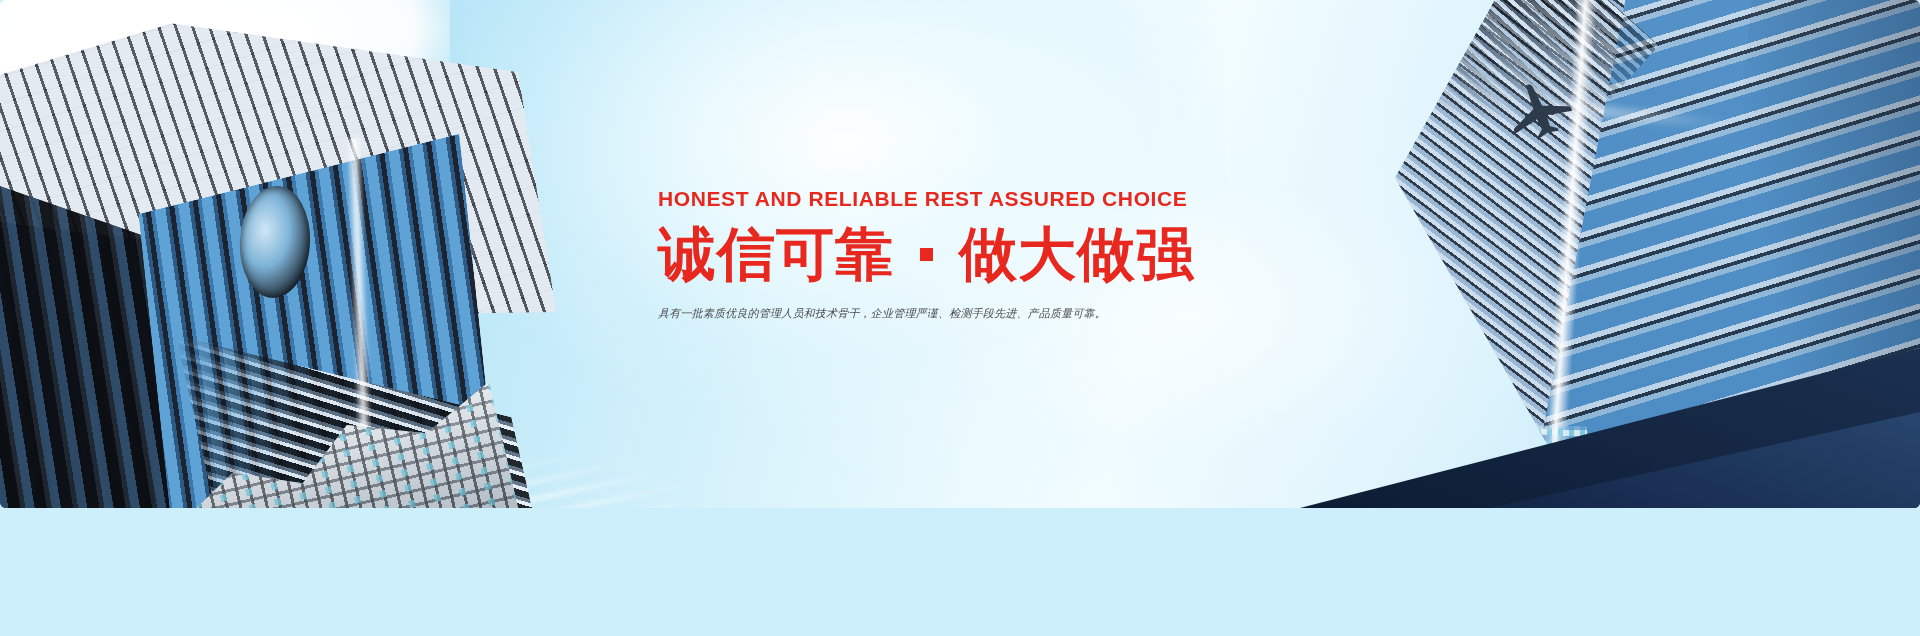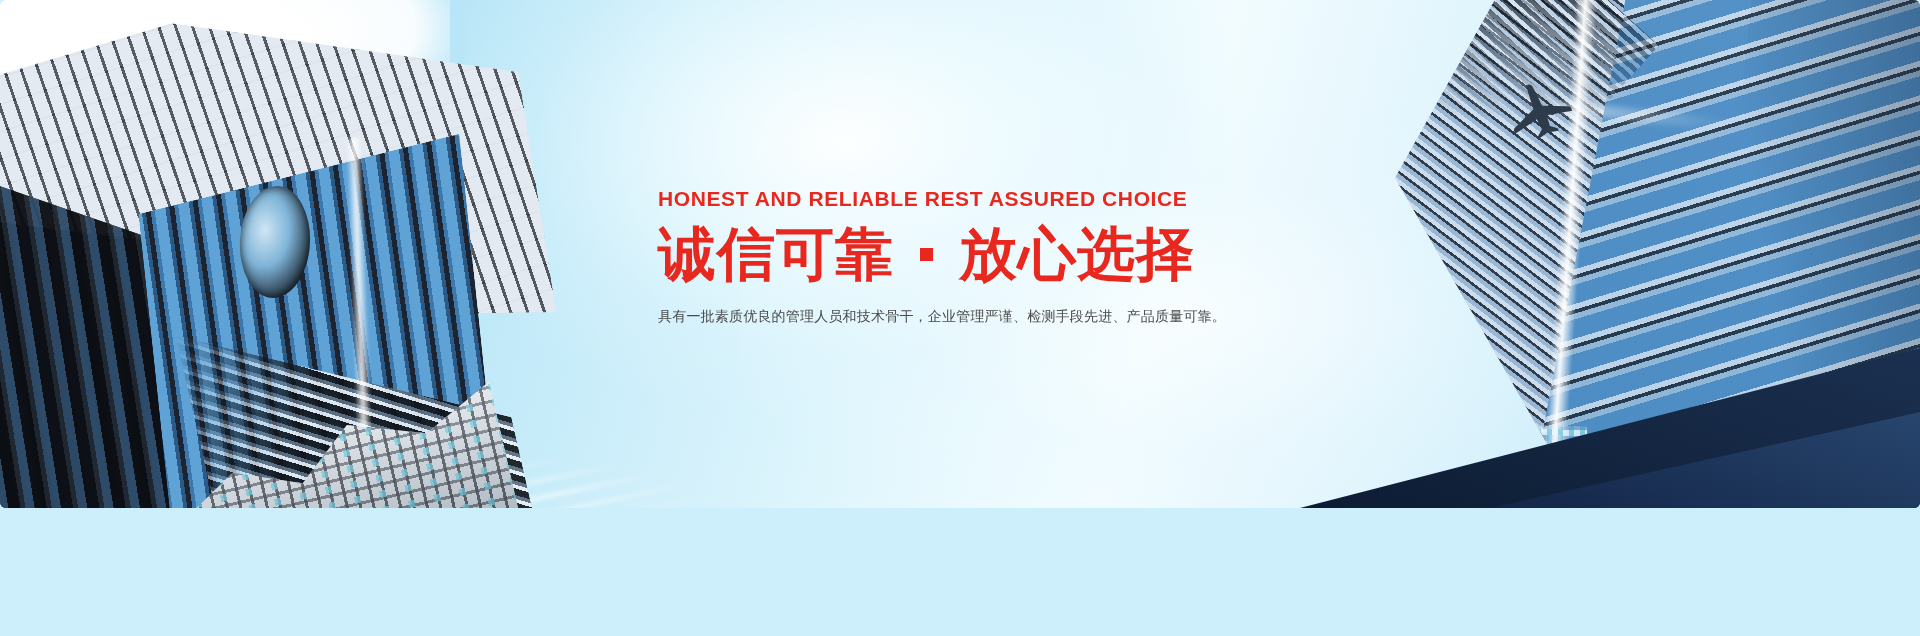--- a/index.html
+++ b/index.html
@@ -295,22 +295,22 @@
     display:flex; align-items:center; gap:0;
     font-size:58px; font-weight:bold; color:#e8281e;
     line-height:1.05; letter-spacing:1px; white-space:nowrap;
     margin-bottom:18px;
   }
   .headline .sep {
     display:inline-block; width:13px; height:13px; background:#e8281e;
     margin:0 26px; vertical-align:middle; flex:0 0 auto;
   }
   .body-line {
-    font-size:14px; color:#4a4a4a; line-height:1.95;
-    white-space:nowrap; letter-spacing:.2px;
+    font-size:11px; color:#4a4a4a; line-height:1.95;
+    white-space:nowrap; letter-spacing:.2px;font-style:italic;
   }
 </style>
 </head>
 <body>
 
 <div class="banner">
 
   <div class="sky-glow"></div>
   <div class="sky-glow2"></div>
 
@@ -362,18 +362,18 @@
         <ellipse cx="46" cy="36" rx="3.4" ry="5.4"></ellipse>
       </g>
     </svg>
   </div>
 
   <div class="copy">
     <div class="eyebrow">HONEST AND RELIABLE  REST ASSURED CHOICE</div>
     <div class="headline">
       <span>诚信可靠</span>
       <span class="sep"></span>
-      <span>放心选择</span>
+      <span>做大做强</span>
     </div>
     <div class="body-line">具有一批素质优良的管理人员和技术骨干，企业管理严谨、检测手段先进、产品质量可靠。</div>
   </div>
 
 </div>
 
 </body></html>

